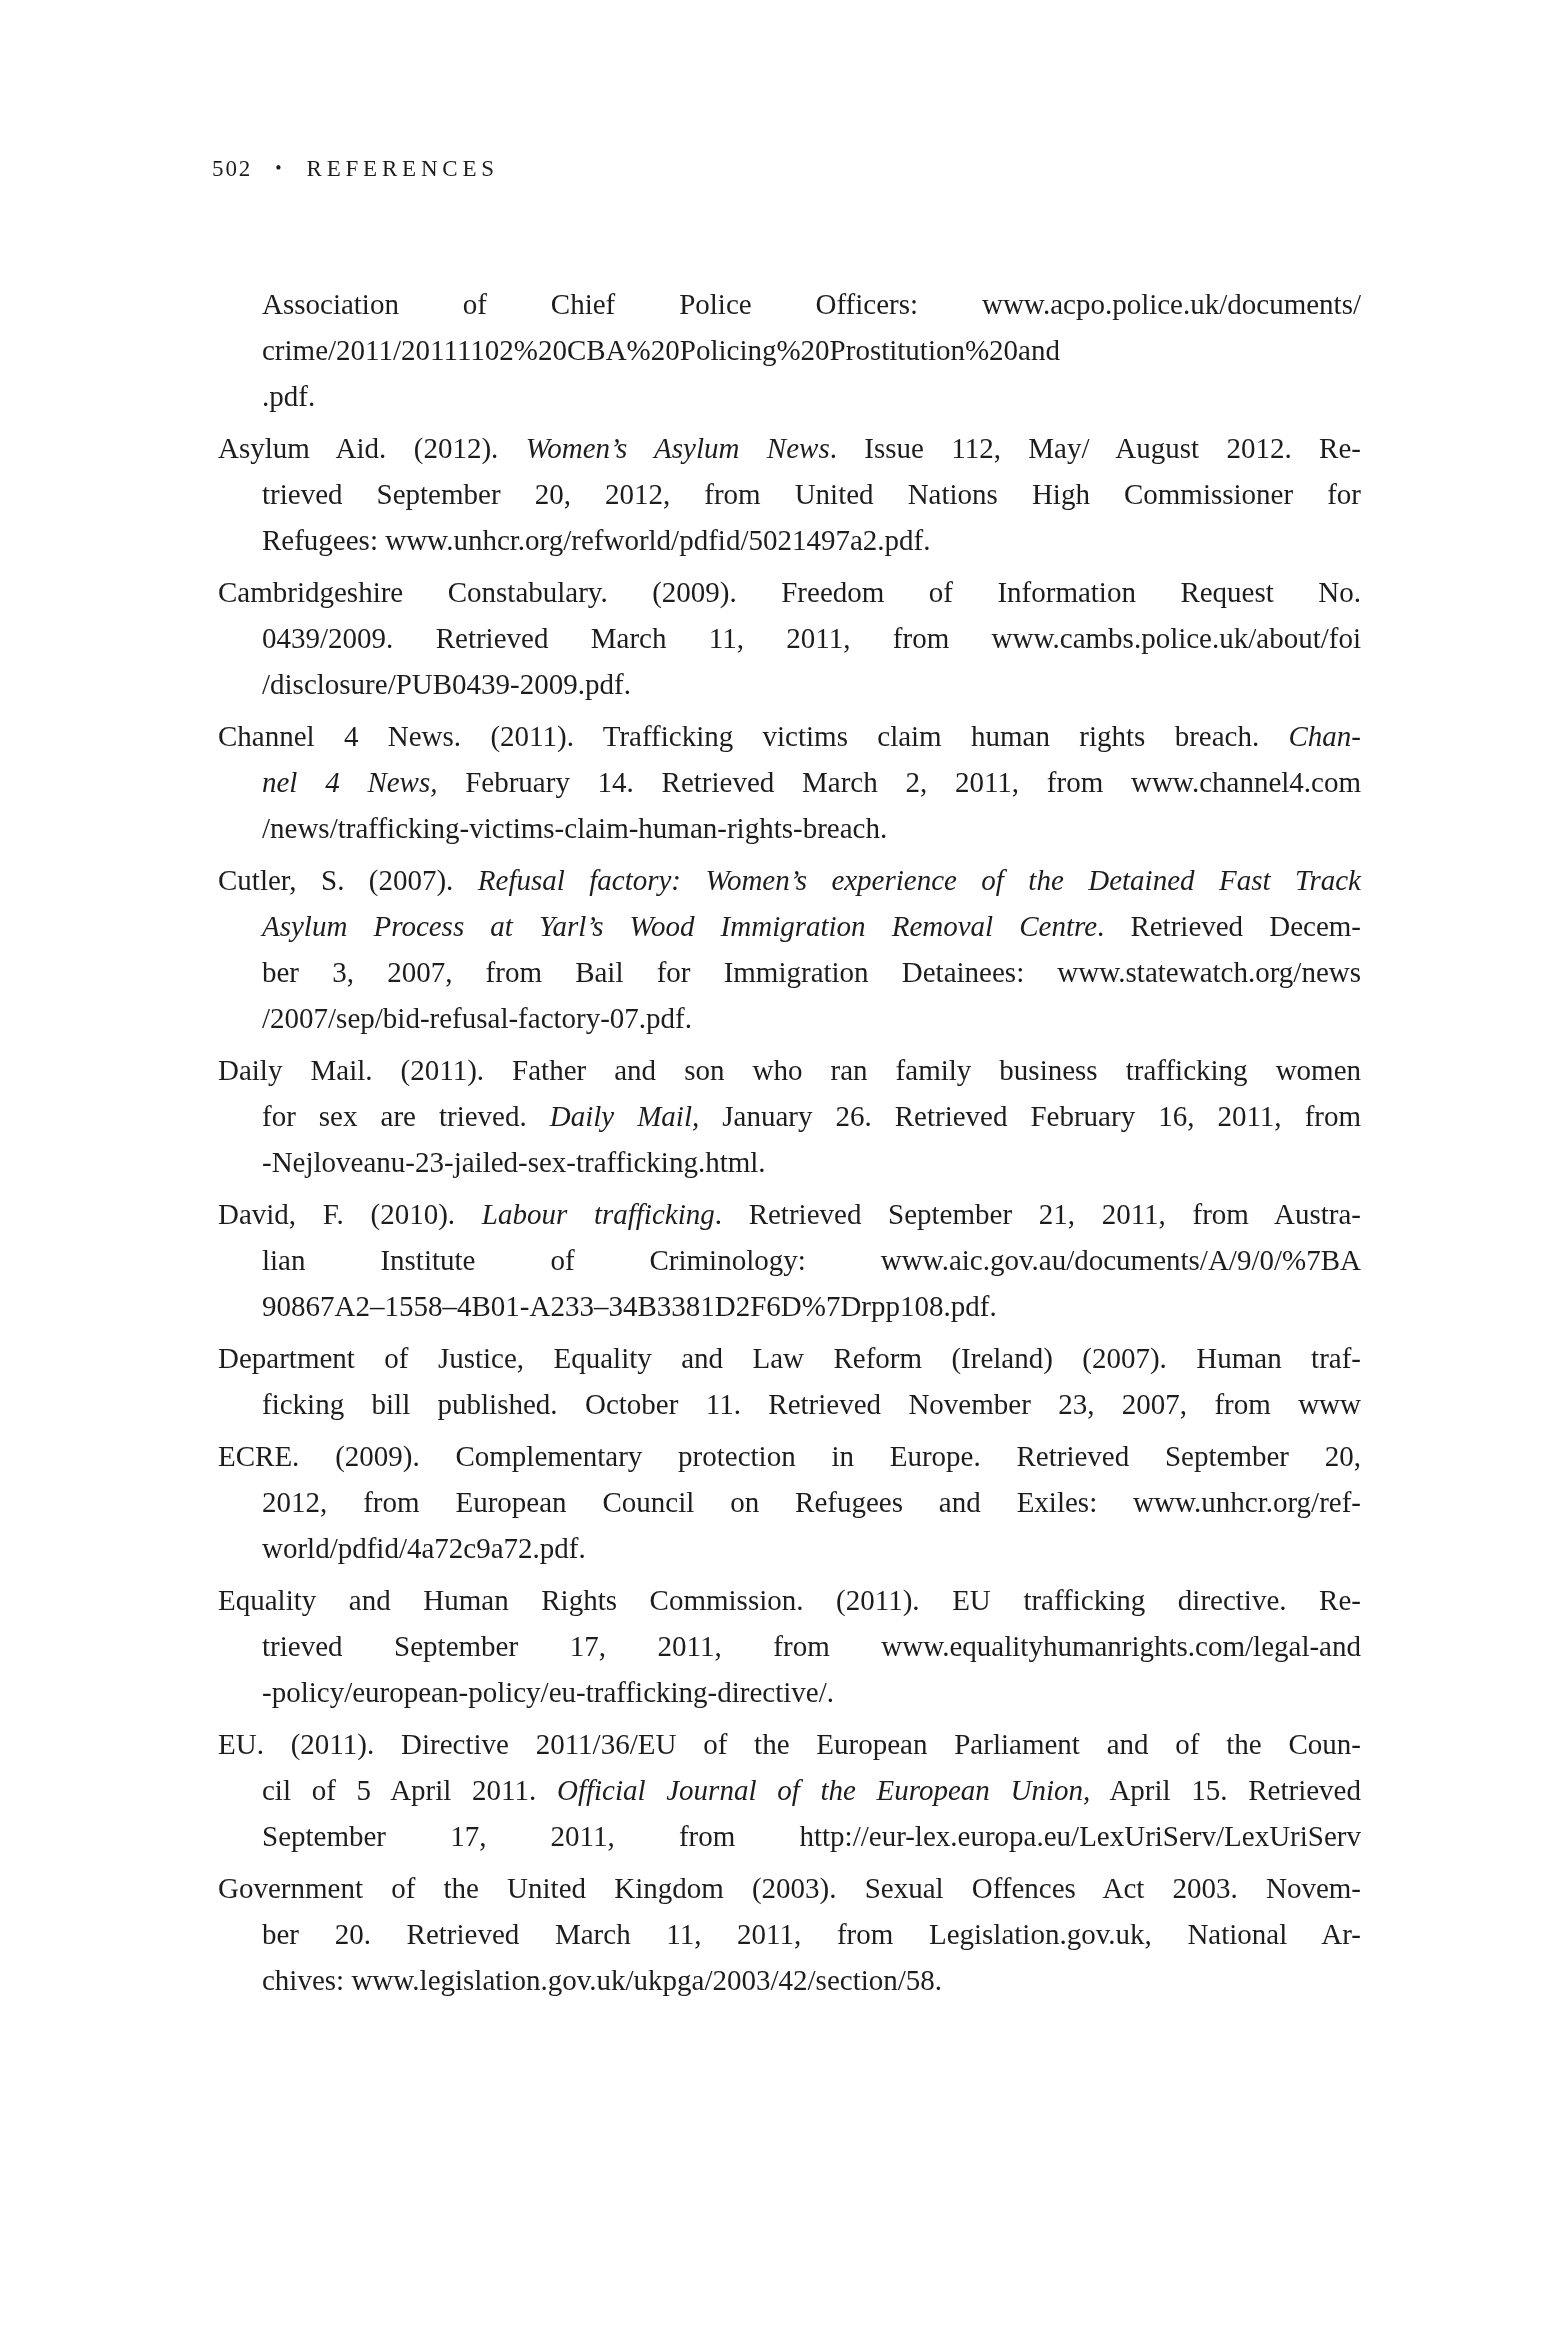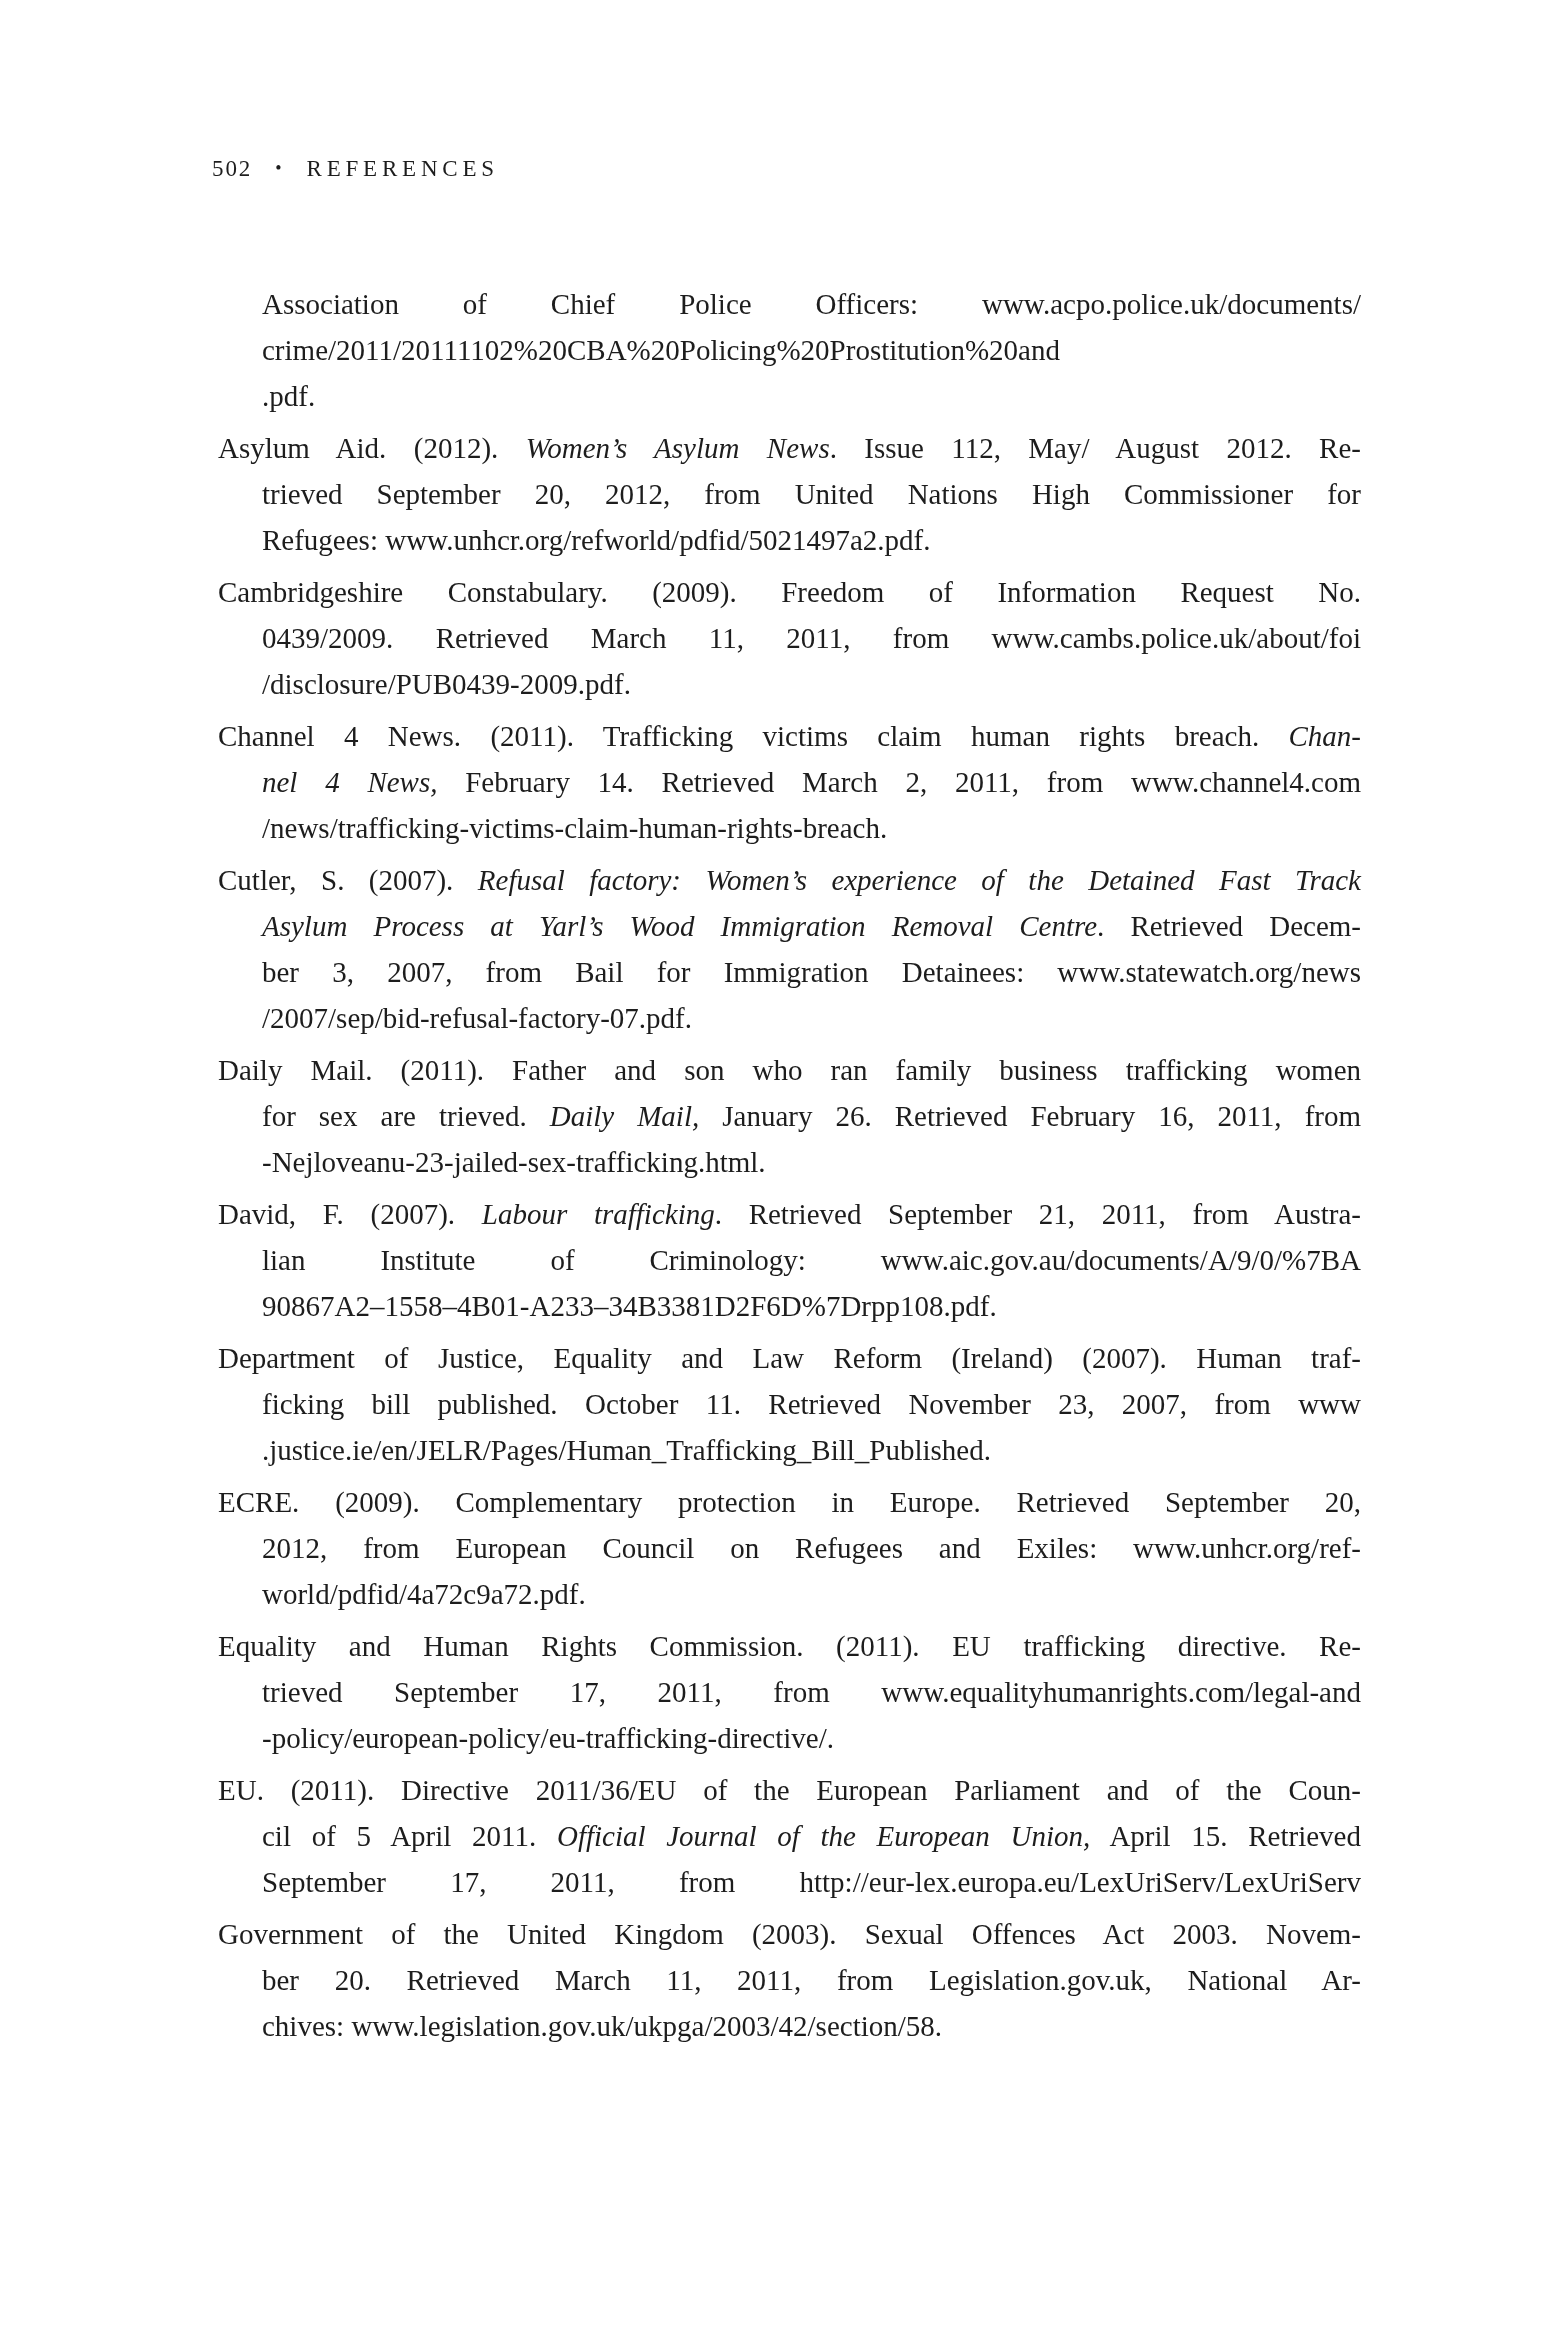--- a/index.html
+++ b/index.html
@@ -80,28 +80,27 @@
         <div class="line ind j"><span class="it">Asylum Process at Yarl’s Wood Immigration Removal Centre</span><span>. Retrieved Decem-</span></div>
         <div class="line ind j"><span>ber 3, 2007, from Bail for Immigration Detainees: www.statewatch.org/news</span></div>
         <div class="line ind"><span>/2007/sep/bid-refusal-factory-07.pdf.</span></div>
       </div>
       <div class="entry">
         <div class="line j"><span>Daily Mail. (2011). Father and son who ran family business trafficking women</span></div>
         <div class="line ind j"><span>for sex are trieved. </span><span class="it">Daily Mail,</span><span> January 26. Retrieved February 16, 2011, from</span></div>
         <div class="line ind"><span>-Nejloveanu-23-jailed-sex-trafficking.html.</span></div>
       </div>
       <div class="entry">
-        <div class="line j"><span>David, F. (2007). </span><span class="it">Labour trafficking</span><span>. Retrieved September 21, 2011, from Austra-</span></div>
+        <div class="line j"><span>David, F. (2010). </span><span class="it">Labour trafficking</span><span>. Retrieved September 21, 2011, from Austra-</span></div>
         <div class="line ind j"><span>lian Institute of Criminology: www.aic.gov.au/documents/A/9/0/%7BA</span></div>
         <div class="line ind"><span>90867A2–1558–4B01-A233–34B3381D2F6D%7Drpp108.pdf.</span></div>
       </div>
       <div class="entry">
         <div class="line j"><span>Department of Justice, Equality and Law Reform (Ireland) (2007). Human traf-</span></div>
         <div class="line ind j"><span>ficking bill published. October 11. Retrieved November 23, 2007, from www</span></div>
-        <div class="line ind"><span>.justice.ie/en/JELR/Pages/Human_Trafficking_Bill_Published.</span></div>
       </div>
       <div class="entry">
         <div class="line j"><span>ECRE. (2009). Complementary protection in Europe. Retrieved September 20,</span></div>
         <div class="line ind j"><span>2012, from European Council on Refugees and Exiles: www.unhcr.org/ref-</span></div>
         <div class="line ind"><span>world/pdfid/4a72c9a72.pdf.</span></div>
       </div>
       <div class="entry">
         <div class="line j"><span>Equality and Human Rights Commission. (2011). EU trafficking directive. Re-</span></div>
         <div class="line ind j"><span>trieved September 17, 2011, from www.equalityhumanrights.com/legal-and</span></div>
         <div class="line ind"><span>-policy/european-policy/eu-trafficking-directive/.</span></div>

